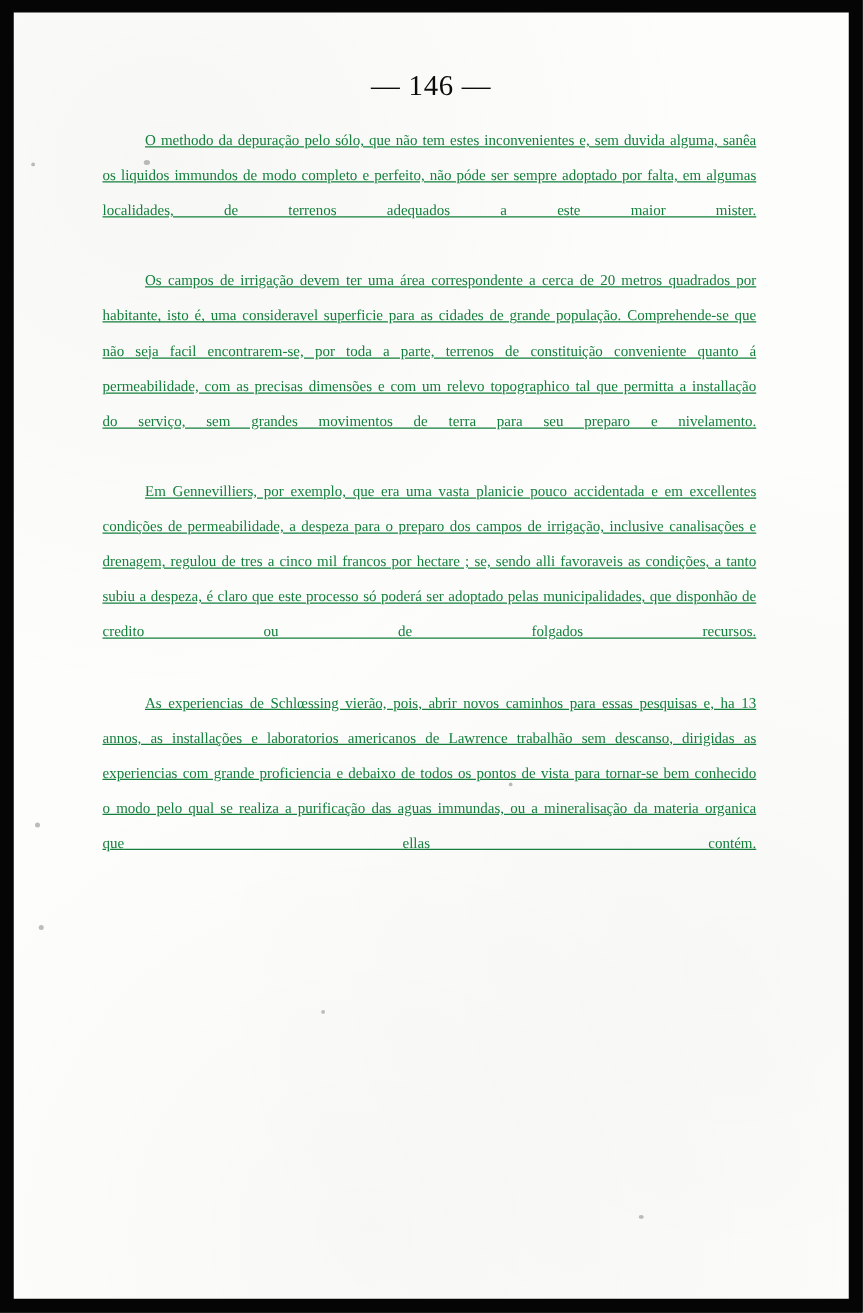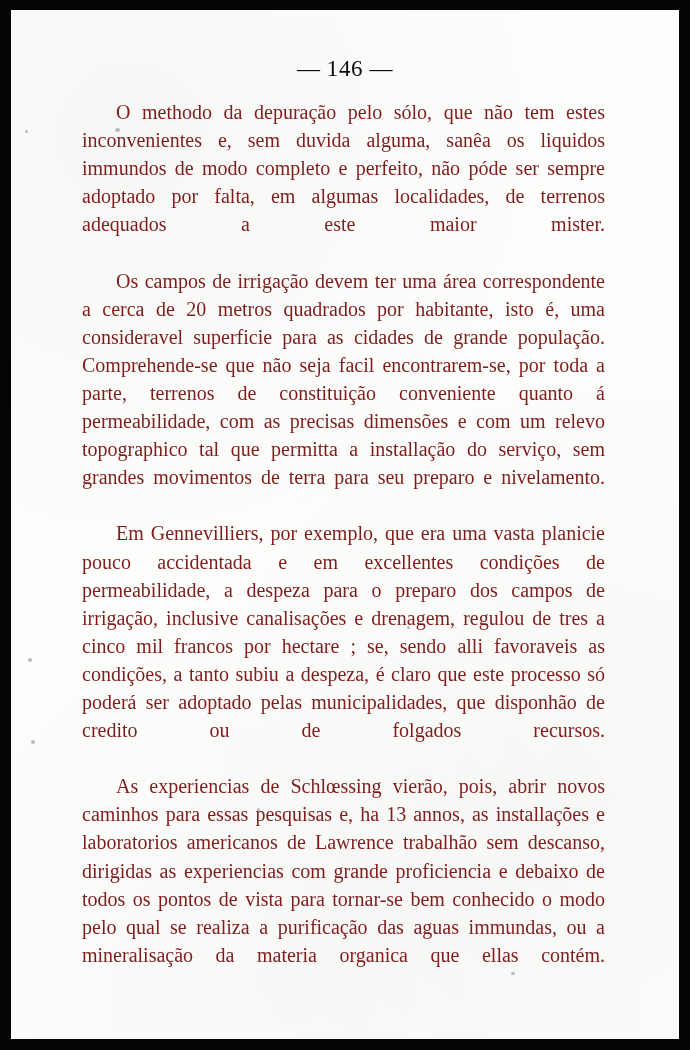--- a/index.html
+++ b/index.html
@@ -63,26 +63,27 @@
 
   .text-column {
     position: absolute;
     left: 71px;
     top: 88px;
     width: 523px;
   }
 
   .body-paragraph {
     margin: 0;
-    color: #7f1d1d;
-    font-size: 20px;
+    color: #15803d;
+    font-size: 12px;
     line-height: 28.1px;
     text-align: justify;
     text-indent: 34px;
     word-spacing: 0.6px;
+    text-decoration: underline;
     -webkit-font-smoothing: none;
   }
 
   
   .body-paragraph:after {
     content: "";
     display: inline-block;
     width: 100%;
   }
 

